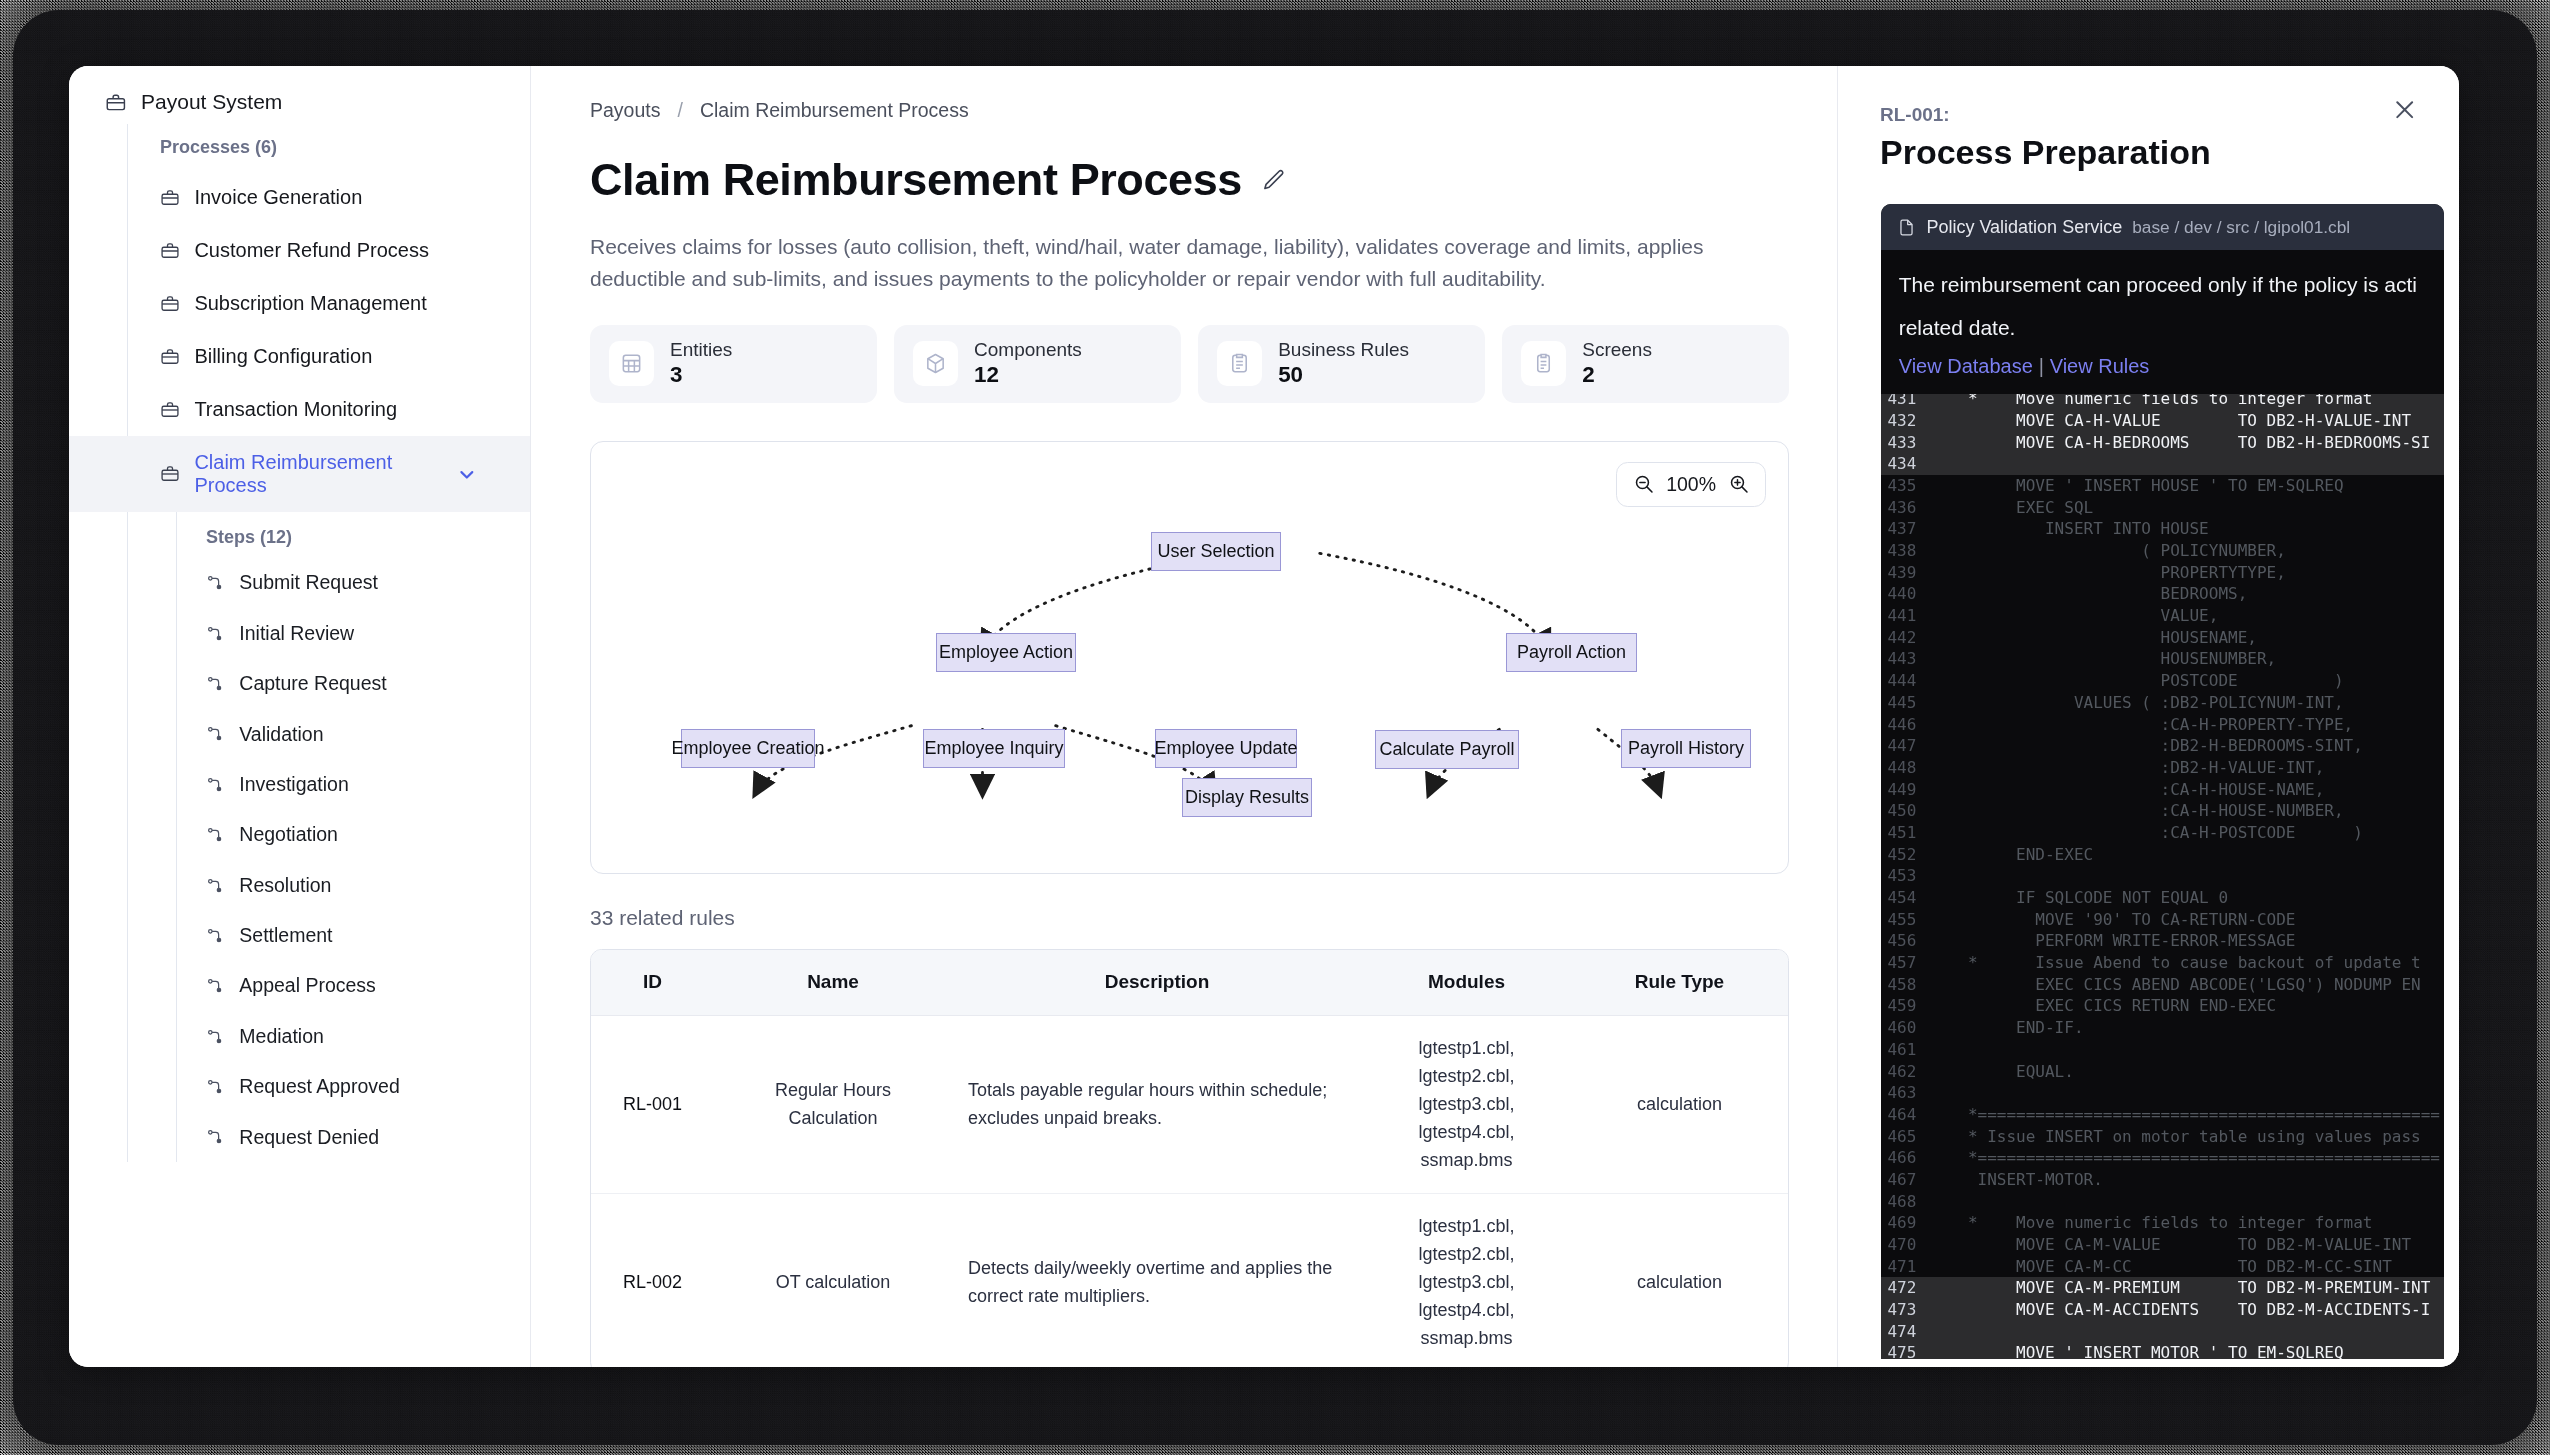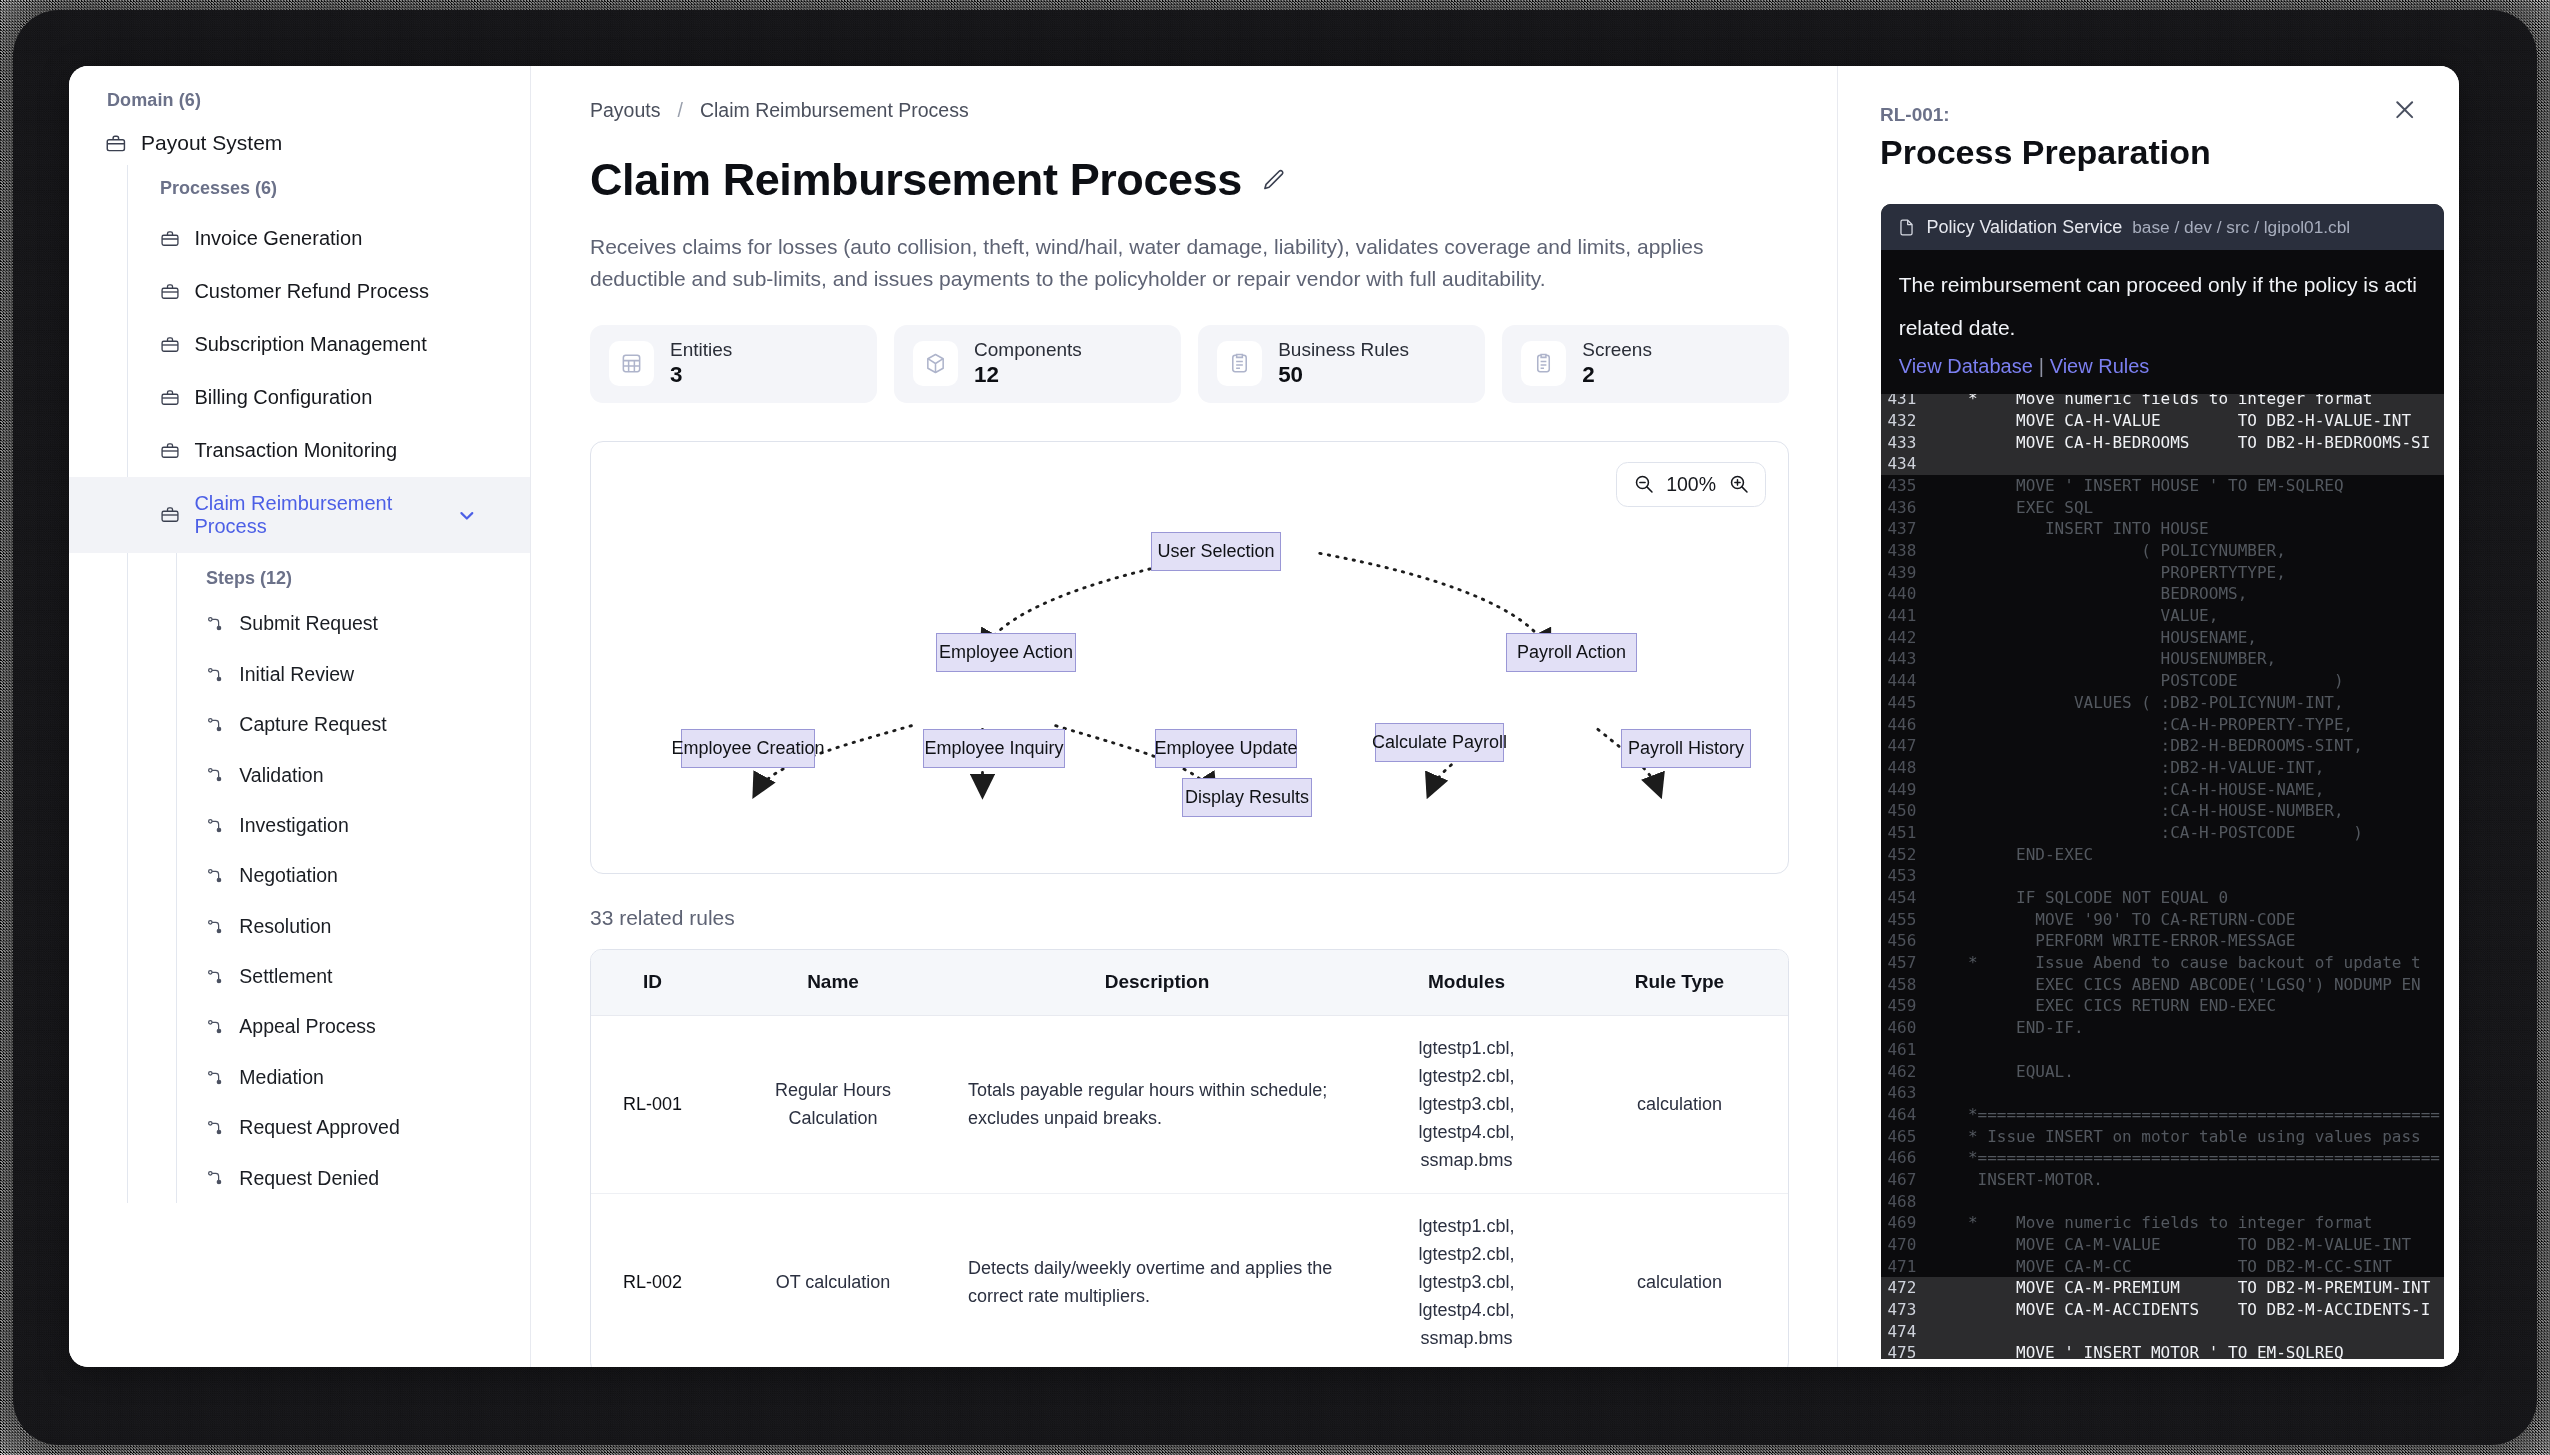--- a/index.html
+++ b/index.html
@@ -240,21 +240,20 @@
 </style>
 </head>
 <body>
 
 <div id="frame-bg"></div>
 <div id="frame-dark"></div>
 
 <div id="app-window">
 
   <aside id="sidebar">
-    <div class="side-section-label">Domain (6)</div>
 
     <div class="domain-row">
       <span class="ico">
         <svg width="21.7" height="21.7" viewBox="0 0 24 24" fill="none" stroke="#3b4050" stroke-width="1.6">
           <rect x="2.5" y="7.5" width="19" height="12" rx="2"></rect>
             <path d="M9 7.5V5.5a2 2 0 0 1 2-2h2a2 2 0 0 1 2 2v2"></path>
             <path d="M2.5 12h19"></path>
         </svg>
       </span>
       <span>Payout System</span>
@@ -588,21 +587,21 @@
         </div>
         <div class="node" style="left:90px; top:287px; width:134px;">
           <span>Employee Creation</span>
         </div>
         <div class="node" style="left:332px; top:287px; width:142px;">
           <span>Employee Inquiry</span>
         </div>
         <div class="node" style="left:564px; top:287px; width:142px;">
           <span>Employee Update</span>
         </div>
-        <div class="node" style="left:784px; top:281px; width:129px;">
+        <div class="node" style="left:784px; top:288px; width:144px;">
           <span>Calculate Payroll</span>
         </div>
         <div class="node" style="left:1030px; top:287px; width:130px;">
           <span>Payroll History</span>
         </div>
         <div class="node" style="left:591px; top:336px; width:130px;">
           <span>Display Results</span>
         </div>
       </div>
     </section>

